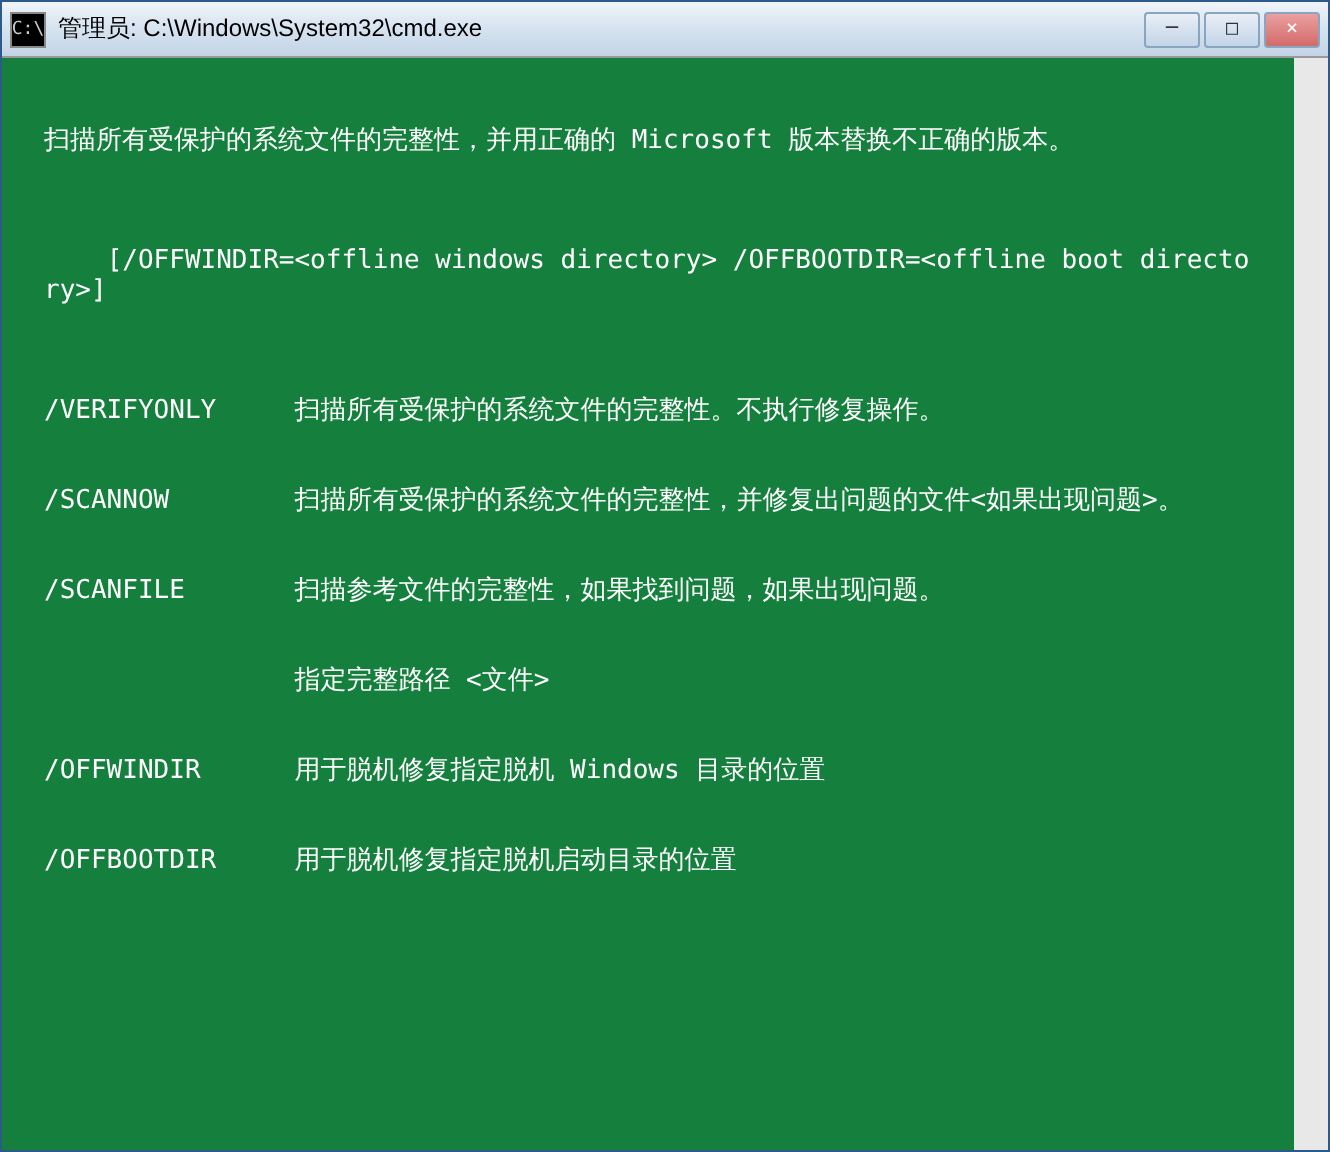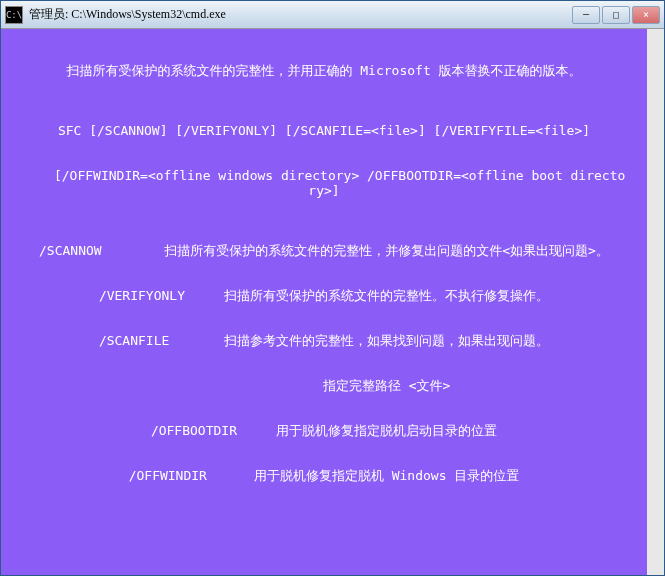--- a/index.html
+++ b/index.html
@@ -34,21 +34,21 @@
       align-items: center;
       justify-content: center;
       font-size: 9px;
       color: #ccc;
       font-family: monospace;
     }
     .titlebar-text {
       flex: 1;
       font-size: 12px;
       color: #000;
-      font-family: Liberation Serif, serif;
+      font-family: Liberation Sans, sans-serif;
     }
     .win-controls {
       display: flex;
       gap: 2px;
     }
     .win-btn {
       width: 28px;
       height: 18px;
       background: linear-gradient(to bottom, #e8eff7, #c3d4e6);
       border: 1px solid #8aa5c0;
@@ -59,32 +59,31 @@
       font-size: 10px;
       color: #333;
     }
     .win-btn.close {
       background: linear-gradient(to bottom, #e9a0a0, #d46a6a);
       color: #fff;
     }
     .console {
       width: 100%;
       height: calc(100% - 28px);
-      background: #8b5cf6;
+      background: #15803d;
       color: #fff;
       font-family: "NSimSun", "新宋体", Consolas, monospace;
       font-size: 13px;
       line-height: 15px;
       padding: 4px 21px;
       overflow: hidden;
       white-space: pre-wrap;
       word-break: break-all;
       position: relative;
       border-right: 17px solid #e8e8e8;
-      text-align: center;
     }
     .scrollbar {
       position: absolute;
       right: -17px;
       top: 0;
       bottom: 0;
       width: 17px;
       background: #e8e8e8;
       border-left: 1px solid #bbb;
     }
@@ -122,29 +121,28 @@
     <div class="titlebar-text">管理员: C:\Windows\System32\cmd.exe</div>
     <div class="win-controls">
       <div class="win-btn">─</div>
       <div class="win-btn">□</div>
       <div class="win-btn close">×</div>
     </div>
   </div>
   <div class="console">
     <span class="line">扫描所有受保护的系统文件的完整性，并用正确的 Microsoft 版本替换不正确的版本。</span>
     <span class="blank"></span>
-    <span class="line">SFC [/SCANNOW] [/VERIFYONLY] [/SCANFILE=&lt;file&gt;] [/VERIFYFILE=&lt;file&gt;]</span>
     <span class="line">    [/OFFWINDIR=&lt;offline windows directory&gt; /OFFBOOTDIR=&lt;offline boot directory&gt;]</span>
     <span class="blank"></span>
+    <span class="line">/VERIFYONLY     扫描所有受保护的系统文件的完整性。不执行修复操作。</span>
     <span class="line">/SCANNOW        扫描所有受保护的系统文件的完整性，并修复出问题的文件&lt;如果出现问题&gt;。</span>
-    <span class="line">/VERIFYONLY     扫描所有受保护的系统文件的完整性。不执行修复操作。</span>
     <span class="line">/SCANFILE       扫描参考文件的完整性，如果找到问题，如果出现问题。</span>
     <span class="line">                指定完整路径 &lt;文件&gt;</span>
+    <span class="line">/OFFWINDIR      用于脱机修复指定脱机 Windows 目录的位置</span>
     <span class="line">/OFFBOOTDIR     用于脱机修复指定脱机启动目录的位置</span>
-    <span class="line">/OFFWINDIR      用于脱机修复指定脱机 Windows 目录的位置</span>
     <span class="blank"></span>
     <span class="blank"></span>
     
     
     
     
     <span class="blank"></span>
     
     <span class="blank"></span>
     

